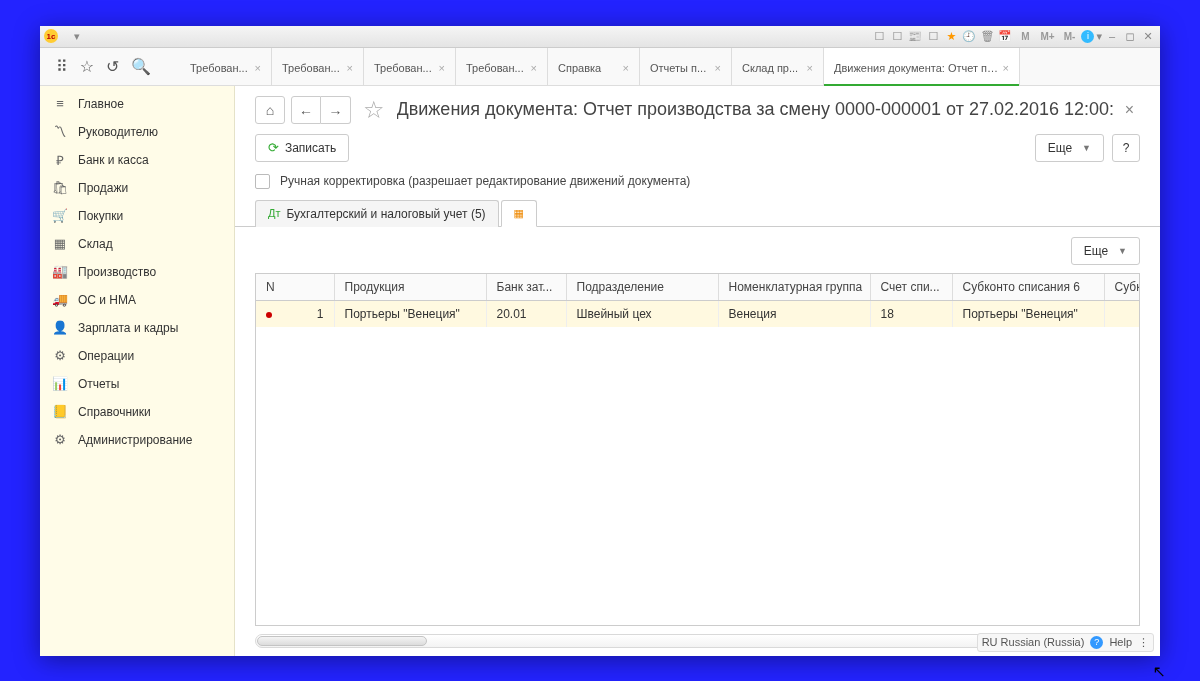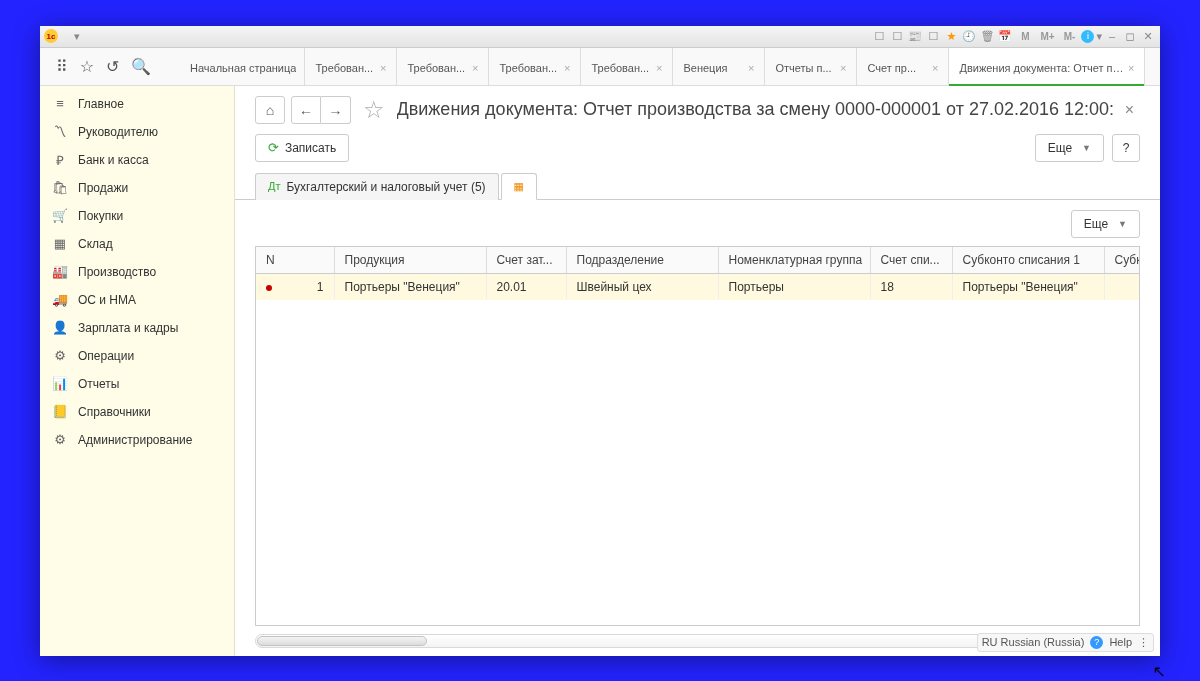--- a/index.html
+++ b/index.html
@@ -99,48 +99,45 @@
 
   <div class="tabbar">
     <div class="tabbar-left">
       <span class="tli">⠿</span>
       <span class="tli">☆</span>
       <span class="tli">↺</span>
       <span class="tli">🔍</span>
     </div>
     <div class="tabs" id="tabs">
         <div class="tab">
-          <span class="tx">Начальная страница</span>
-        </div>
-        <div class="tab">
-          <span class="tx">Требован...</span>
-          <span class="tcl">×</span>
-        </div>
-        <div class="tab">
-          <span class="tx">Требован...</span>
-          <span class="tcl">×</span>
-        </div>
-        <div class="tab">
-          <span class="tx">Требован...</span>
-          <span class="tcl">×</span>
-        </div>
-        <div class="tab">
-          <span class="tx">Требован...</span>
-          <span class="tcl">×</span>
-        </div>
-        <div class="tab">
-          <span class="tx">Венеция</span>
+          <span class="tx">Требован...</span>
+          <span class="tcl">×</span>
+        </div>
+        <div class="tab">
+          <span class="tx">Требован...</span>
+          <span class="tcl">×</span>
+        </div>
+        <div class="tab">
+          <span class="tx">Требован...</span>
+          <span class="tcl">×</span>
+        </div>
+        <div class="tab">
+          <span class="tx">Требован...</span>
+          <span class="tcl">×</span>
+        </div>
+        <div class="tab">
+          <span class="tx">Справка</span>
           <span class="tcl">×</span>
         </div>
         <div class="tab">
           <span class="tx">Отчеты п...</span>
           <span class="tcl">×</span>
         </div>
         <div class="tab">
-          <span class="tx">Счет пр...</span>
+          <span class="tx">Склад пр...</span>
           <span class="tcl">×</span>
         </div>
         <div class="tab active">
           <span class="tx">Движения документа: Отчет производства за смену 0000-00...</span>
           <span class="tcl">×</span>
         </div>
       </div>
   </div>
 
   <div class="body">
@@ -216,20 +213,24 @@
           <span class="ref-ic">⟳</span>
           <span>Записать</span>
         </button>
         <button class="btn-sec btn-more">
           <span>Еще</span>
           <span class="dd-ar">▼</span>
         </button>
         <button class="btn-sec btn-q">?</button>
       </div>
 
+      <div class="checkbox-row">
+        <span class="cb"></span>
+        <span>Ручная корректировка (разрешает редактирование движений документа)</span>
+      </div>
 
       <div class="datatabs" id="dtabs">
           <div class="dtab">
             <span class="dt-ic g">Дт</span>
             <span>Бухгалтерский и налоговый учет (5)</span>
           </div>
           <div class="dtab active">
             <span class="dt-ic o">▦</span>
           </div>
         </div>
@@ -250,35 +251,35 @@
                 <col style="width:152px">
               <col style="width:152px">
                 <col style="width:82px">
                 <col style="width:152px">
                 <col>
             </colgroup>
             <thead>
                 <tr id="thead-row">
                   <th>N</th>
                   <th>Продукция</th>
-                  <th>Счет зат...</th>
+                  <th>Банк зат...</th>
                   <th>Подразделение</th>
                   <th>Номенклатурная группа</th>
                   <th>Счет спи...</th>
-                  <th>Субконто списания 1</th>
+                  <th>Субконто списания 6</th>
                   <th>Субко</th>
                 </tr>
               </thead>
             <tbody>
               <tr class="data-row">
                 <td><span class="mark-dot"></span> &nbsp; <span class="rnum" style="float:right">1</span></td>
                 <td>Портьеры "Венеция"</td>
                 <td>20.01</td>
                 <td>Швейный цех</td>
-                <td>Портьеры</td>
+                <td>Венеция</td>
                 <td>18</td>
                 <td>Портьеры "Венеция"</td>
                 <td></td>
               </tr>
             </tbody>
           </table>
         </div>
         <div class="hscroll">
             <div class="thumb"></div>
           </div>

